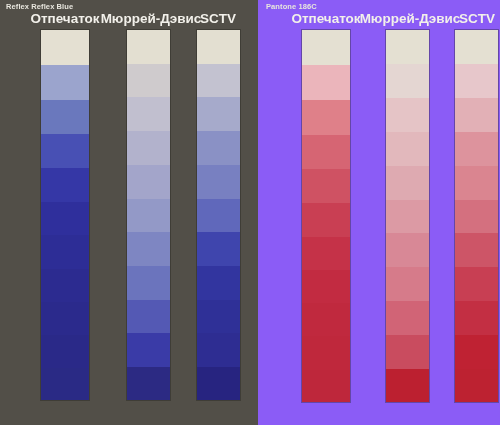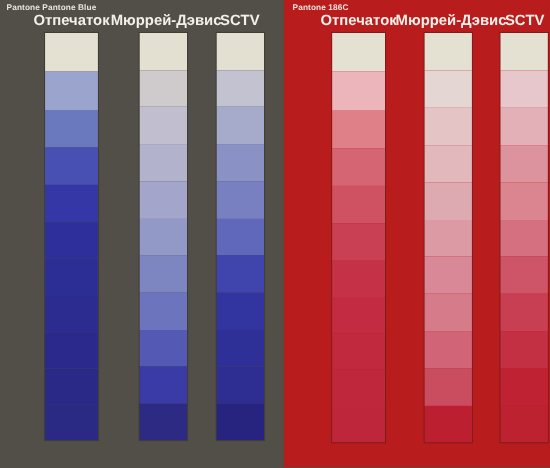--- a/index.html
+++ b/index.html
@@ -19,21 +19,21 @@
     width: 500px;
     height: 425px;
     background: #55524b;
   }
   .panel {
     position: absolute;
     top: 0;
     height: 425px;
   }
   .panel-left  { left: 0px;   width: 258px; background: #524f48; }
-  .panel-right { left: 258px; width: 242px; background: #b91c1c; }
+  .panel-right { left: 258px; width: 242px; background: #8b5cf6; }
 
   .pantone-label {
     position: absolute;
     top: 2px;
     font-size: 7.5px;
     font-weight: bold;
     letter-spacing: 0.1px;
     color: #e8e6de;
     white-space: nowrap;
     font-family: "Liberation Sans", sans-serif;
@@ -60,21 +60,21 @@
     box-shadow: 0 0 0 1px rgba(30,28,24,0.35);
   }
   .swatch { width: 100%; }
 </style>
 </head>
 <body>
 
 <div class="page">
 
   <div class="panel panel-left">
-    <div class="pantone-label">Pantone Pantone Blue</div>
+    <div class="pantone-label">Reflex Reflex Blue</div>
   </div>
 
   <div class="panel panel-right">
     <div class="pantone-label">Pantone 186C</div>
   </div>
 
   <div id="columns-layer">
       <div class="col-header" style="left: 65px; transform: translateX(-50%);">Отпечаток</div>
       <div class="ramp" style="left: 41px; width: 48px; top: 30px; height: 370px;">
         <div class="swatch" title="Отпечаток 0%" style="background: rgb(228, 224, 210); height: 35.0526px;"></div>

